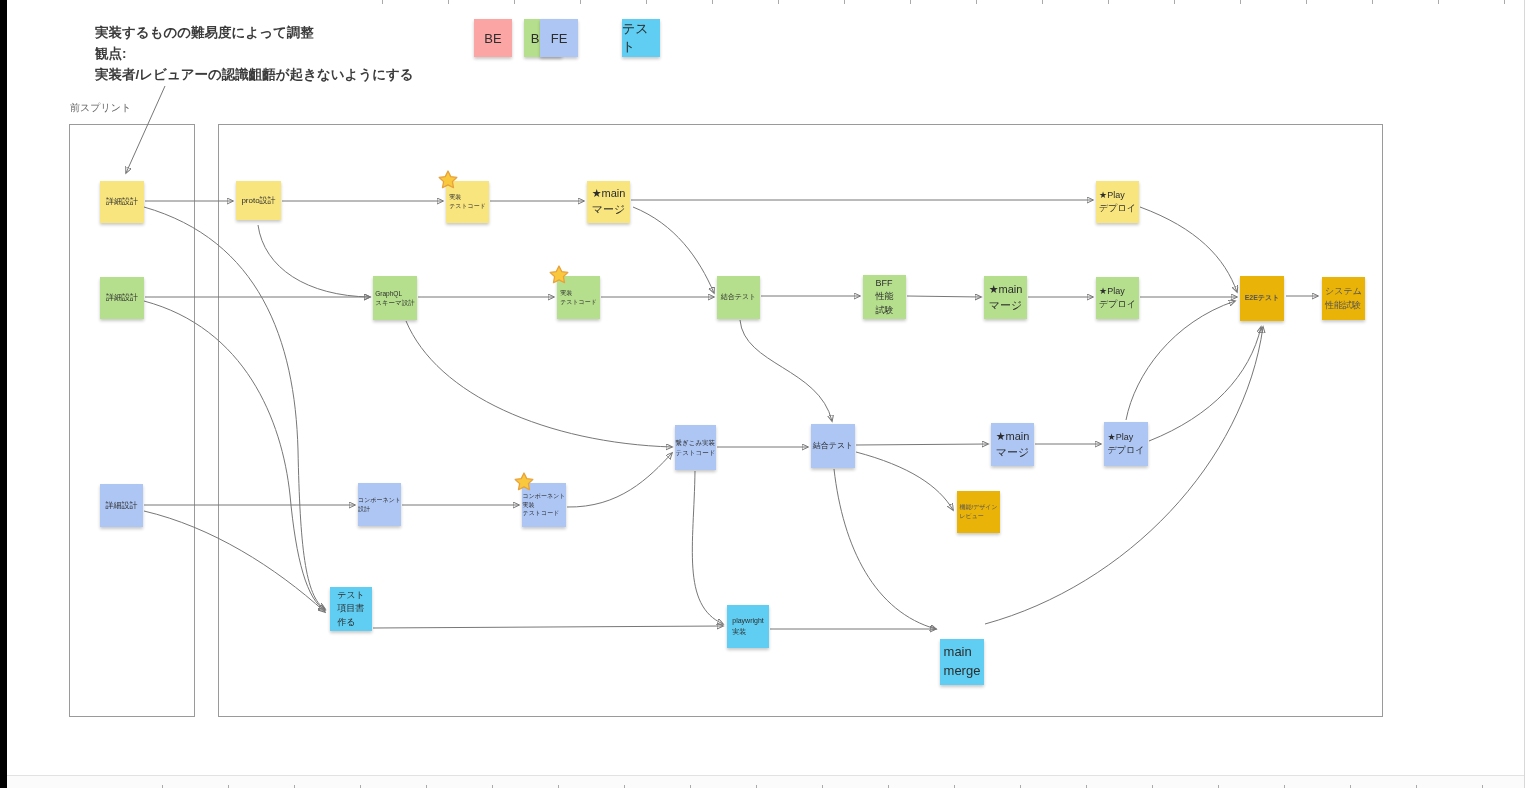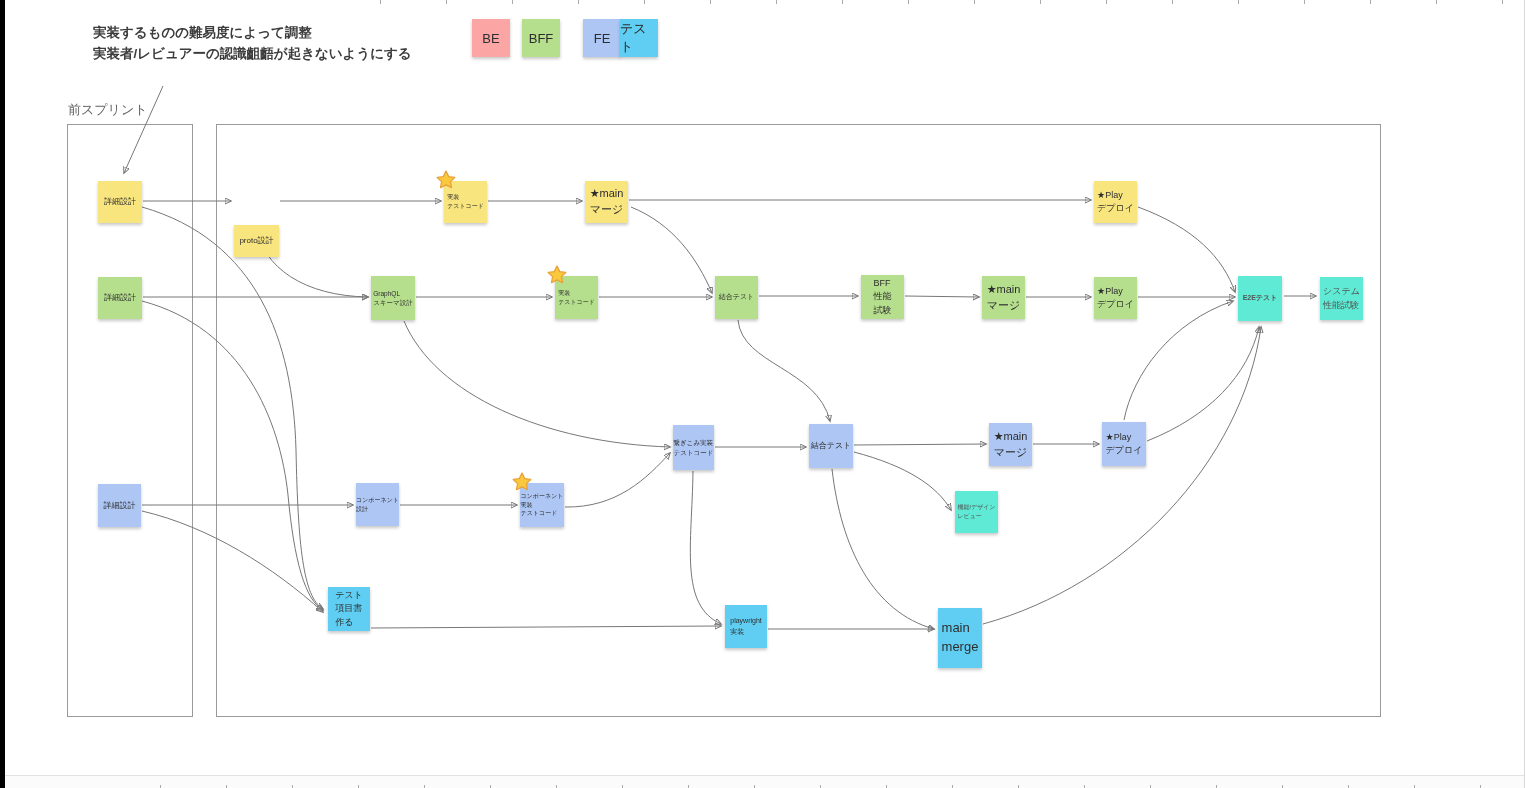--- a/index.html
+++ b/index.html
@@ -1,50 +1,51 @@
 <!DOCTYPE html>
 <html><head>
 <meta charset="utf-8">
 <style>
   html,body{margin:0;padding:0;background:#fff;}
   body{width:1525px;height:788px;position:relative;overflow:hidden;
        font-family:"Liberation Sans","DejaVu Sans",sans-serif;color:#2d2d2d;}
-  #canvas{position:absolute;inset:0;border-left:5px solid #000000;border-right:1px solid #d8d8d8;padding-left:27px;}
+  #canvas{position:absolute;inset:0;border-left:7px solid #000000;border-right:1px solid #d8d8d8;padding-left:27px;}
   .ticks-top{position:absolute;top:0;left:310px;right:0;height:4px;
      background:repeating-linear-gradient(90deg,transparent 0 65px,#aaa 65px 66px);}
   .bottom-band{position:absolute;left:0;right:0;top:775px;height:13px;background:#fbfbfb;
      border-top:1px solid #e2e2e2;}
   .ticks-bottom{position:absolute;left:90px;right:0;bottom:0;height:4px;
      background:repeating-linear-gradient(90deg,transparent 0 65px,#aaa 65px 66px);}
   .annotation{position:absolute;left:88px;top:22px;font-size:13.5px;font-weight:600;
      color:#3c3c3c;line-height:21px;white-space:nowrap;}
-  .frame-label{position:absolute;left:63px;top:101px;font-size:13px;color:#666;}
+  .frame-label{position:absolute;left:63px;top:101px;font-size:10px;color:#666;}
   .frame{position:absolute;border:1px solid #9a9a9a;background:transparent;}
   .sticky{position:absolute;display:flex;align-items:center;justify-content:center;
      text-align:left;white-space:pre-line;line-height:1.45;
      box-shadow:0 2px 3px rgba(0,0,0,.22);}
   .sticky.yellow{background:#F8E57E;}
   .sticky.green{background:#B5DF8D;}
   .sticky.blue{background:#ADC6F4;}
   .sticky.cyan{background:#5FCEF2;}
-  .sticky.gray{background:#5eead4;color:#555;}
+  .sticky.gray{background:#eab308;color:#555;}
   .legend-sticky{position:absolute;width:38px;height:38px;display:flex;align-items:center;
      justify-content:center;font-size:13px;box-shadow:0 2px 3px rgba(0,0,0,.22);}
   .star{position:absolute;left:-9px;top:-12px;width:22px;height:22px;pointer-events:none;}
   svg.edges{position:absolute;inset:0;pointer-events:none;}
   svg.edges path{fill:none;stroke:#777;stroke-width:1;}
 </style>
 </head>
 <body>
 
 <div id="canvas">
   <div class="ticks-top"></div>
 
   <div class="annotation">
     <div>実装するものの難易度によって調整</div>
+    <div>観点:</div>
     <div>実装者/レビュアーの認識齟齬が起きないようにする</div>
   </div>
 
   <div class="frame-label">前スプリント</div>
 
   <div id="frames">
       <div class="frame" style="left: 62px; top: 124px; width: 124px; height: 591px;"></div>
       <div class="frame" style="left: 211px; top: 124px; width: 1163px; height: 591px;"></div>
     </div>
   <svg class="edges" width="1525" height="788">
@@ -87,26 +88,26 @@
         <path d="M366,628 L716,626" marker-end="url(#arrow)"></path>
         <path d="M688,471 C687,545 674,605 716,624" marker-end="url(#arrow)"></path>
         <path d="M763,629 L929,629" marker-end="url(#arrow)"></path>
         <path d="M827,469 C836,548 868,612 929,629" marker-end="url(#arrow)"></path>
         <path d="M849,452 C902,466 932,486 946,510" marker-end="url(#arrow)"></path>
       </g>
   </svg>
   <div id="legend">
       <div class="legend-sticky" style="left: 467px; top: 19px; background: #fca5a5;">BE</div>
       <div class="legend-sticky" style="left: 517px; top: 19px; background: rgb(181, 223, 141);">BFF</div>
-      <div class="legend-sticky" style="left: 578px; top: 19px; background: rgb(173, 198, 244);">FE</div>
+      <div class="legend-sticky" style="left: 533px; top: 19px; background: rgb(173, 198, 244);">FE</div>
       <div class="legend-sticky" style="left: 615px; top: 19px; background: rgb(95, 206, 242);">テスト</div>
     </div>
   <div id="nodes">
       <div class="sticky yellow" style="left: 93px; top: 181px; width: 44px; height: 42px; font-size: 8px;">詳細設計</div>
-      <div class="sticky yellow" style="left: 229px; top: 181px; width: 45px; height: 32px; font-size: 8px; margin-top: 44px;">proto設計</div>
+      <div class="sticky yellow" style="left: 229px; top: 181px; width: 45px; height: 39px; font-size: 8px;">proto設計</div>
       <div class="sticky yellow" style="left: 439px; top: 181px; width: 43px; height: 42px; font-size: 6px;"><svg class="star" viewBox="0 0 24 24">
           <path d="M12 2.2l3 6.1 6.6.9-4.8 4.6 1.2 6.6L12 17.3l-6 3.1 1.2-6.6L2.4 9.2 9 8.3z" fill="#F9C83C" stroke="#E8A23B" stroke-width="1.4" stroke-linejoin="round"></path>
         </svg>実装
 テストコード</div>
       <div class="sticky yellow" style="left: 580px; top: 181px; width: 43px; height: 42px; font-size: 11px;">★main
 マージ</div>
       <div class="sticky yellow" style="left: 1089px; top: 181px; width: 43px; height: 42px; font-size: 9px;">★Play
 デプロイ</div>
       <div class="sticky green" style="left: 93px; top: 277px; width: 44px; height: 42px; font-size: 8px;">詳細設計</div>
       <div class="sticky green" style="left: 366px; top: 276px; width: 44px; height: 44px; font-size: 6.5px;">GraphQL
@@ -141,20 +142,20 @@
 マージ</div>
       <div class="sticky blue" style="left: 1097px; top: 422px; width: 44px; height: 44px; font-size: 9px;">★Play
 デプロイ</div>
       <div class="sticky gray" style="left: 950px; top: 491px; width: 43px; height: 42px; font-size: 6px;">機能/デザイン
 レビュー</div>
       <div class="sticky cyan" style="left: 323px; top: 587px; width: 42px; height: 44px; font-size: 9px;">テスト
 項目書
 作る</div>
       <div class="sticky cyan" style="left: 720px; top: 605px; width: 42px; height: 43px; font-size: 7px;">playwright
 実装</div>
-      <div class="sticky cyan" style="left: 933px; top: 608px; width: 44px; height: 60px; font-size: 13px;">main
+      <div class="sticky cyan" style="left: 933px; top: 639px; width: 44px; height: 46px; font-size: 13px;">main
 merge</div>
     </div>
 
   <div class="bottom-band">
     <div class="ticks-bottom"></div>
   </div>
 </div>
 
 </body></html>

